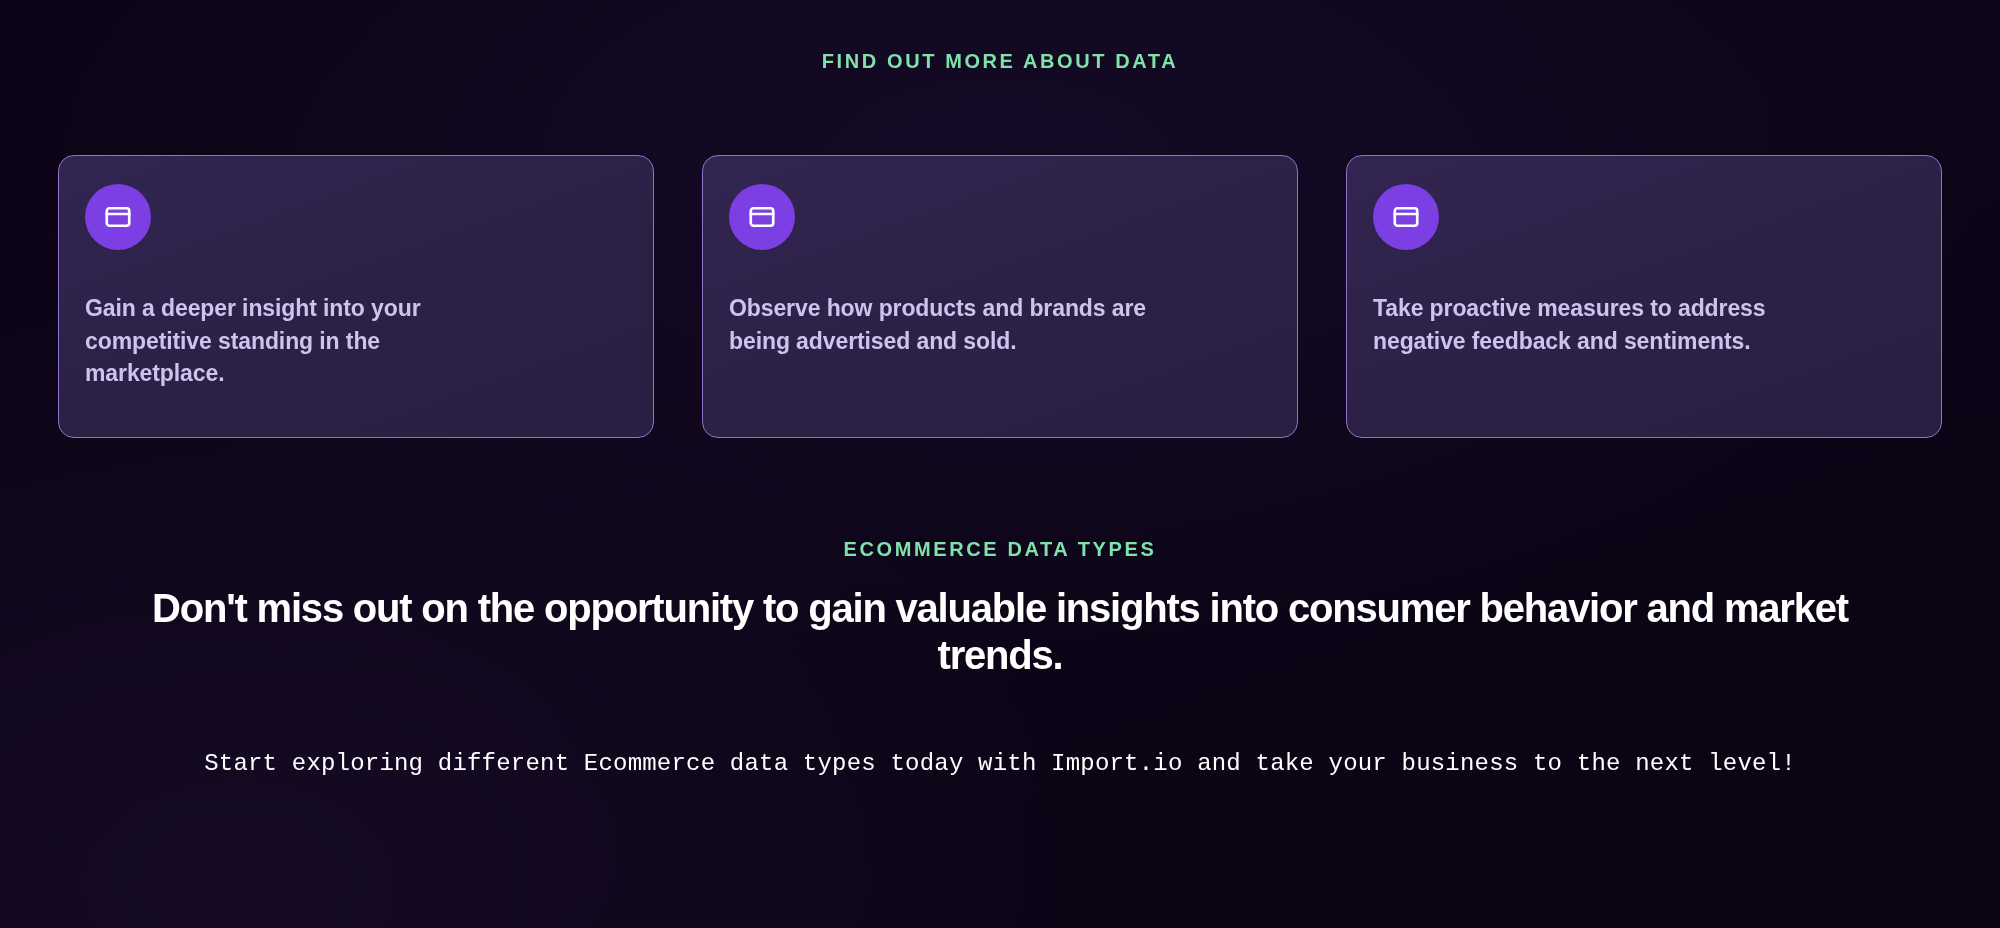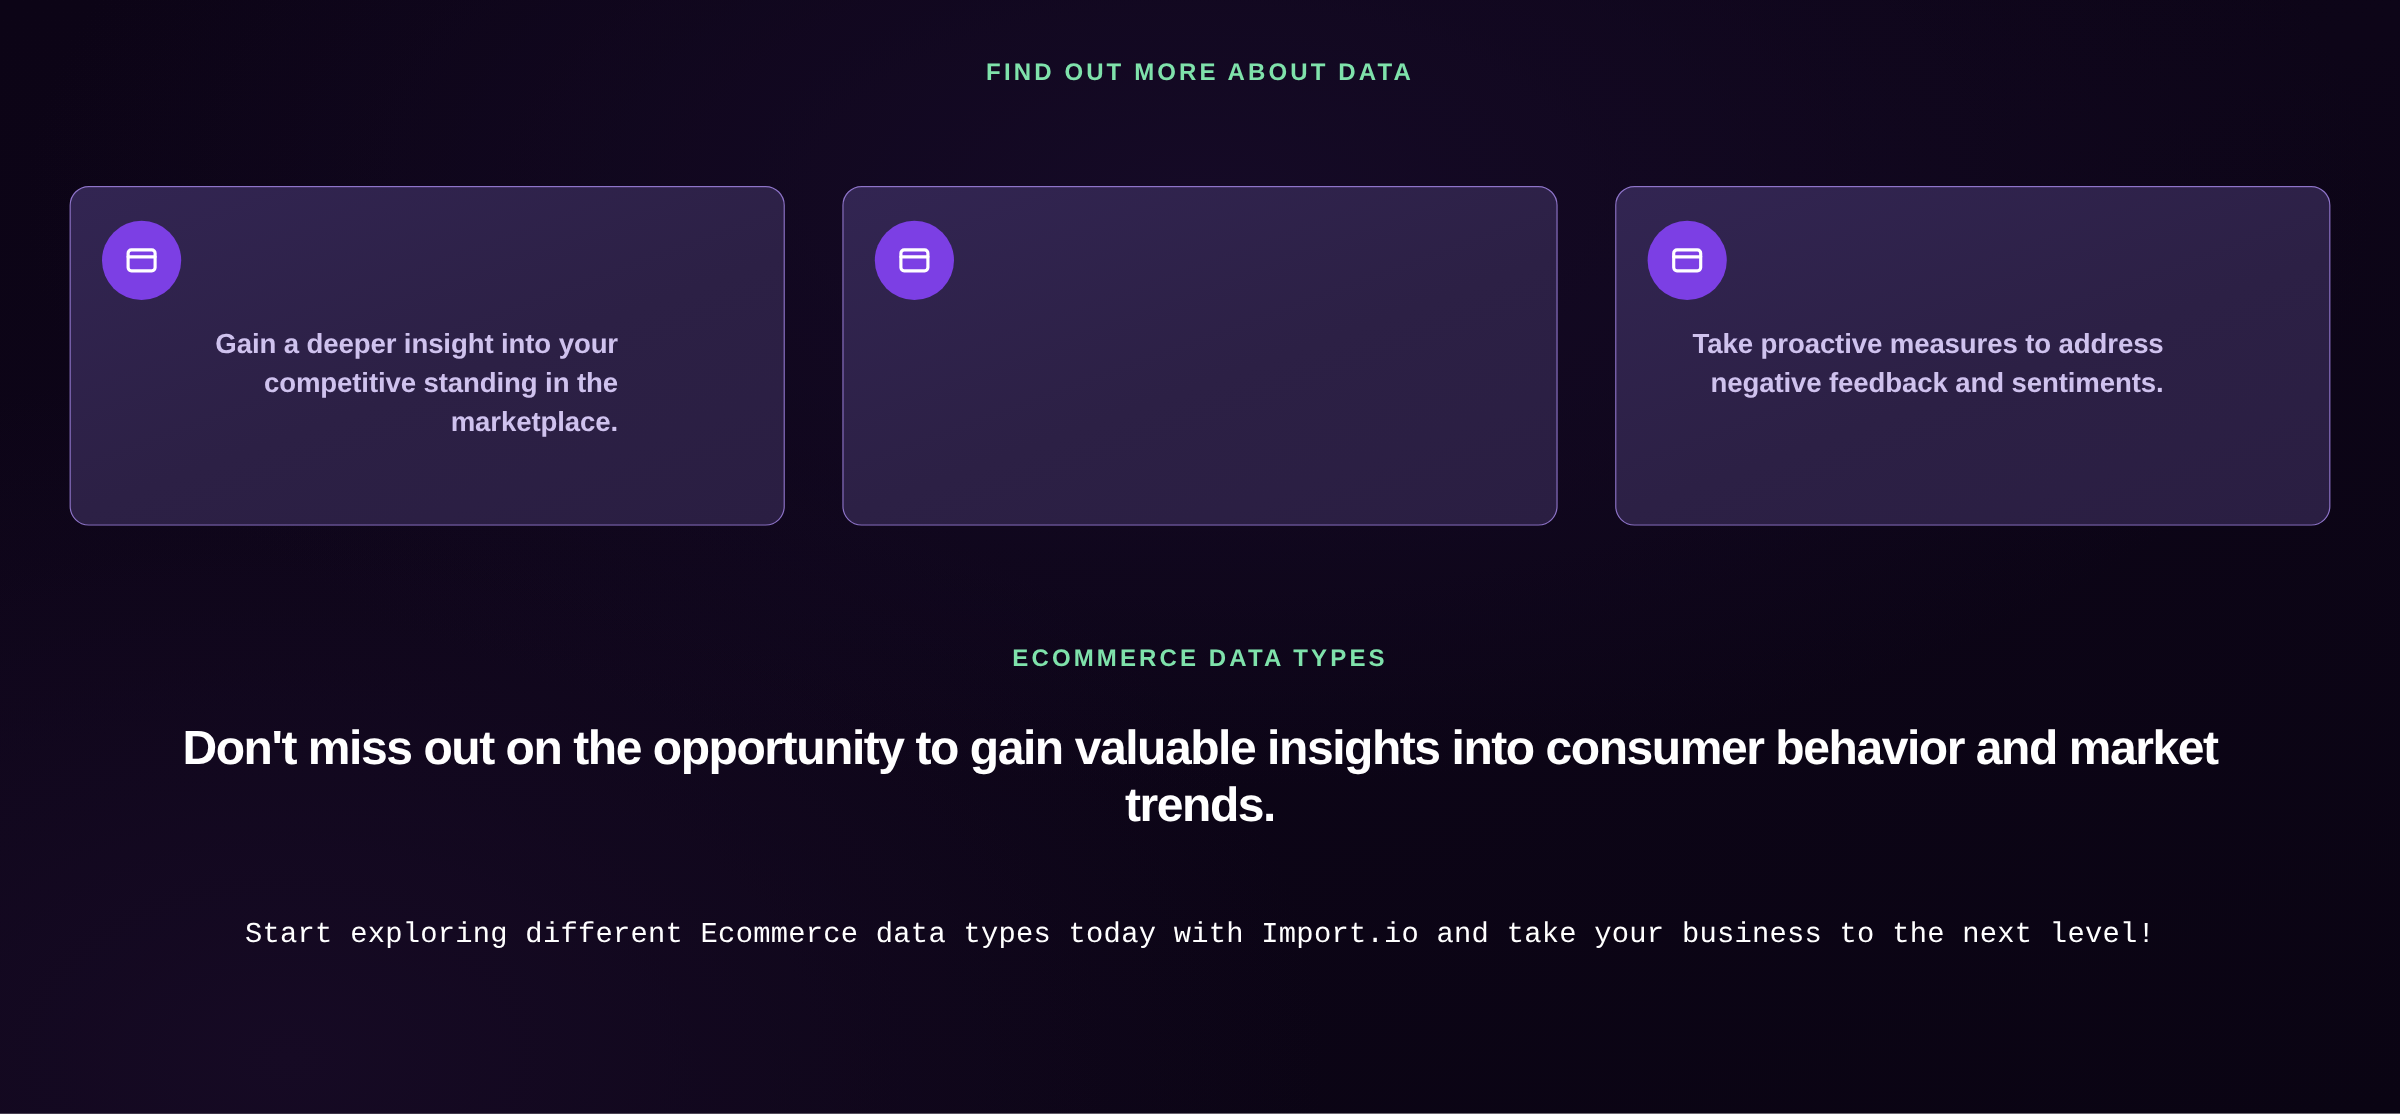--- a/index.html
+++ b/index.html
@@ -66,37 +66,36 @@
     background:#7c3fe4;
     display:flex;
     align-items:center;
     justify-content:center;
     flex:0 0 auto;
   }
 
   .icon-circle svg { display:block; }
 
   .card-text {
-    margin-top:20px;
+    margin-top:42px;
     font-size:23px;
     font-weight:700;
     line-height:1.42;
     color:#cfc2ee;
     letter-spacing:-0.1px;
     max-width:430px;
-    text-align:right;
   }
 
   
   .lower {
     margin-top:100px;
     text-align:center;
   }
 
-  .kicker-lower { margin-bottom:40px; }
+  .kicker-lower { margin-bottom:24px; }
 
   .headline {
     font-size:40px;
     font-weight:700;
     line-height:1.17;
     letter-spacing:-1.2px;
     color:#ffffff;
     max-width:1820px;
     margin:0 auto;
   }
@@ -129,20 +128,21 @@
       <div class="card-text">Gain a deeper insight into your competitive standing in the marketplace.</div>
     </div>
 
     <div class="card">
       <div class="icon-circle">
         <svg width="30" height="30" viewBox="0 0 24 24" fill="none" stroke="#ffffff" stroke-width="2.1" stroke-linecap="round" stroke-linejoin="round">
           <rect x="3" y="5" width="18" height="14" rx="2.2"></rect>
           <line x1="3" y1="9.6" x2="21" y2="9.6"></line>
         </svg>
       </div>
+      <div class="card-text">Observe how products and brands are being advertised and sold.</div>
     </div>
 
     <div class="card">
       <div class="icon-circle">
         <svg width="30" height="30" viewBox="0 0 24 24" fill="none" stroke="#ffffff" stroke-width="2.1" stroke-linecap="round" stroke-linejoin="round">
           <rect x="3" y="5" width="18" height="14" rx="2.2"></rect>
           <line x1="3" y1="9.6" x2="21" y2="9.6"></line>
         </svg>
       </div>
       <div class="card-text">Take proactive measures to address negative feedback and sentiments.</div>

